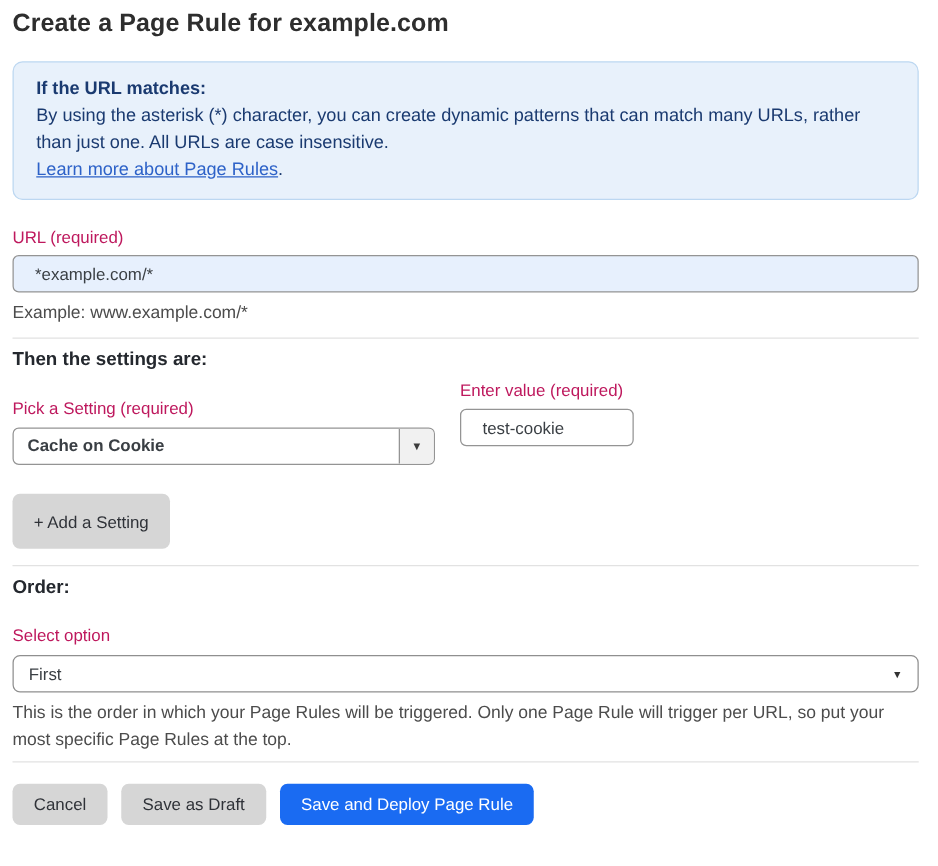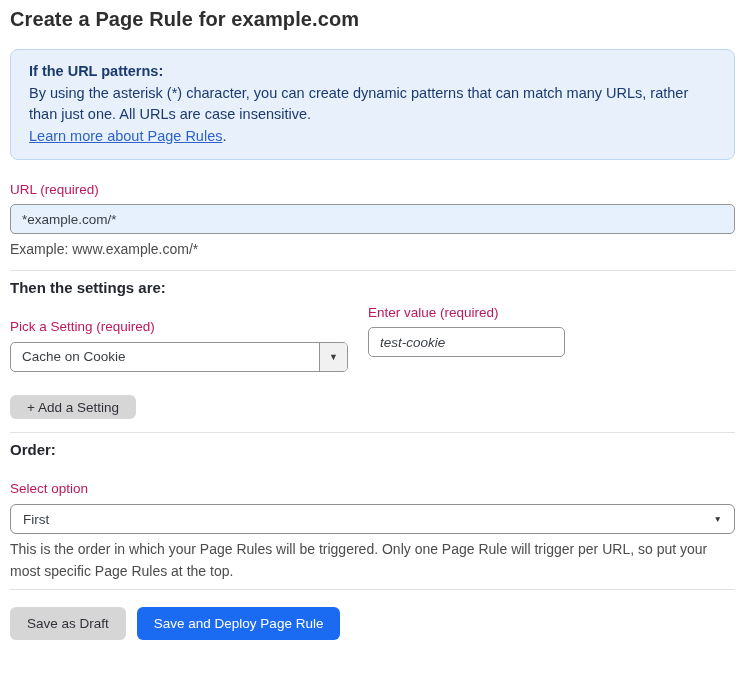--- a/index.html
+++ b/index.html
@@ -41,21 +41,21 @@
     color: #be185d;
     margin-top: 22px;
     height: 16px;
   }
   .text-input {
     display: block;
     width: 725px; height: 30px;
     margin-top: 6px;
     border: 1px solid #949494;
     border-radius: 5px;
-    padding: 0 11px;
+    padding: 0 17px;
     font-family: "Liberation Sans", sans-serif;
     font-size: 13.5px;
     color: #3a3f44;
     background: #ffffff;
     outline: none;
   }
   .url-input { background: #e7f0fd; }
   .hint {
     font-size: 14px; color: #4c4c4c;
     margin-top: 7px; height: 16px;
@@ -79,51 +79,52 @@
 
   .select-control {
     display: flex; align-items: stretch;
     margin-top: 7px;
     width: 338px; height: 30px;
     border: 1px solid #949494;
     border-radius: 5px;
     background: #ffffff;
     cursor: pointer;
     overflow: hidden;
+    font-weight: bold;
   }
   .select-control .select-value {
     flex: 1;
     font-size: 13.5px; color: #3a3f44;
     line-height: 28px;
     padding-left: 11px;
     white-space: nowrap;
   }
   .select-control .select-arrow-box {
     width: 28px;
     border-left: 1px solid #949494;
     background: #f1f1f1;
     display: flex; align-items: center; justify-content: center;
     font-size: 9px; color: #3c3c3c;
   }
 
-  .value-col .text-input { width: 197px; font-style: italic; }
+  .value-col .text-input { width: 139px; }
 
   .btn {
     display: inline-block;
     height: 33px;
     border: none;
     border-radius: 6px;
     background: #d6d6d6;
     color: #2f3238;
     font-family: "Liberation Sans", sans-serif;
     font-size: 13.5px;
     padding: 0 17px;
     cursor: pointer;
   }
-  .btn.add-setting { margin-top: 23px; height: 24px; }
+  .btn.add-setting { margin-top: 23px; height: 44px; }
   .btn.primary { background: #1a6bf2; color: #ffffff; }
 
   .order-select {
     display: flex; align-items: center;
     margin-top: 7px;
     width: 725px; height: 30px;
     border: 1px solid #8f8f8f;
     border-radius: 6px;
     background: #ffffff;
     cursor: pointer;
@@ -146,21 +147,21 @@
   .button-row { margin-top: 17px; display: flex; gap: 11px; }
 </style>
 </head>
 <body>
 
 <div class="page">
 
   <h1 class="page-title">Create a Page Rule for example.com</h1>
 
   <div class="info-box">
-    <div class="info-heading">If the URL patterns:</div>
+    <div class="info-heading">If the URL matches:</div>
     <div class="info-body">By using the asterisk (*) character, you can create dynamic patterns that can match many URLs, rather than just one. All URLs are case insensitive.</div>
     <div class="info-link-line"><a>Learn more about Page Rules</a><span>.</span></div>
   </div>
 
   <label class="field-label">URL (required)</label>
   <input class="text-input url-input" type="text" value="*example.com/*" style="">
   <div class="hint">Example: www.example.com/*</div>
 
   <hr class="divider">
 
@@ -191,17 +192,18 @@
   <label class="field-label">Select option</label>
   <div class="order-select">
     <span class="select-value">First</span>
     <span class="order-arrow">▼</span>
   </div>
   <p class="order-description">This is the order in which your Page Rules will be triggered. Only one Page Rule will trigger per URL, so put your most specific Page Rules at the top.</p>
 
   <hr class="divider" style="margin-top:7px">
 
   <div class="button-row">
+    <button class="btn">Cancel</button>
     <button class="btn">Save as Draft</button>
     <button class="btn primary">Save and Deploy Page Rule</button>
   </div>
 
 </div>
 
 </body></html>

